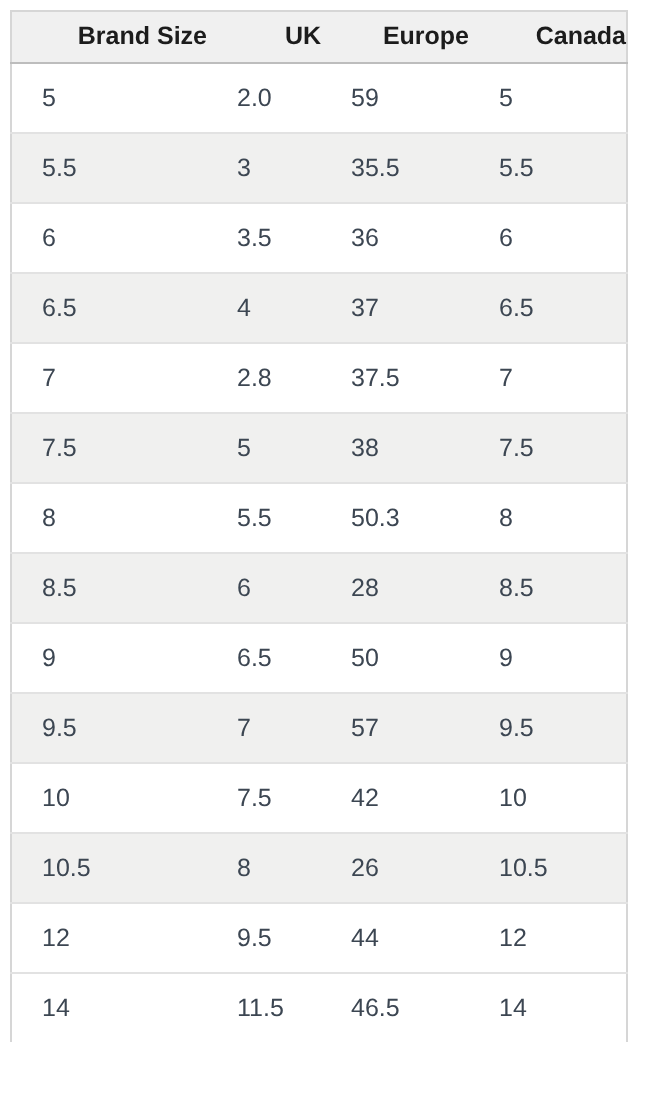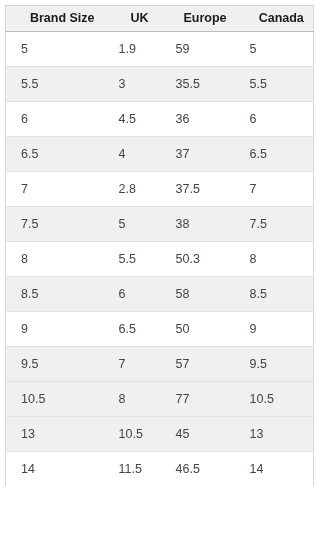--- a/index.html
+++ b/index.html
@@ -33,21 +33,21 @@
   }
   table.size-table col.c0 { width: 98px; }
   table.size-table col.c1 { width: 57px; }
   table.size-table col.c2 { width: 74px; }
   table.size-table col.c3 { width: 79px; }
 
   thead tr.header-row {
     background: #f0f0f0;
   }
   thead th {
-    text-align: center;
+    text-align: right;
     font-size: 12.5px;
     font-weight: bold;
     color: #1c1c1c;
     padding: 6px 0 6px 15px;
     border-bottom: 1px solid #bdbdbd;
     line-height: 13px;
     white-space: nowrap;
   }
   tbody td {
     text-align: left;
@@ -85,33 +85,33 @@
       <tr class="header-row">
         <th>Brand Size</th>
         <th>UK</th>
         <th>Europe</th>
         <th>Canada</th>
       </tr>
     </thead>
     <tbody id="table-body">
         <tr class="row-plain">
           <td>5</td>
-          <td>1.9</td>
+          <td>2.0</td>
           <td>59</td>
           <td>5</td>
         </tr>
         <tr class="row-stripe">
           <td>5.5</td>
           <td>3</td>
           <td>35.5</td>
           <td>5.5</td>
         </tr>
         <tr class="row-plain">
           <td>6</td>
-          <td>4.5</td>
+          <td>3.5</td>
           <td>36</td>
           <td>6</td>
         </tr>
         <tr class="row-stripe">
           <td>6.5</td>
           <td>4</td>
           <td>37</td>
           <td>6.5</td>
         </tr>
         <tr class="row-plain">
@@ -128,46 +128,52 @@
         </tr>
         <tr class="row-plain">
           <td>8</td>
           <td>5.5</td>
           <td>50.3</td>
           <td>8</td>
         </tr>
         <tr class="row-stripe">
           <td>8.5</td>
           <td>6</td>
-          <td>58</td>
+          <td>28</td>
           <td>8.5</td>
         </tr>
         <tr class="row-plain">
           <td>9</td>
           <td>6.5</td>
           <td>50</td>
           <td>9</td>
         </tr>
         <tr class="row-stripe">
           <td>9.5</td>
           <td>7</td>
           <td>57</td>
           <td>9.5</td>
         </tr>
+        <tr class="row-plain">
+          <td>10</td>
+          <td>7.5</td>
+          <td>42</td>
+          <td>10</td>
+        </tr>
         <tr class="row-stripe">
           <td>10.5</td>
           <td>8</td>
-          <td>77</td>
+          <td>26</td>
           <td>10.5</td>
         </tr>
-        <tr class="row-stripe">
-          <td>13</td>
-          <td>10.5</td>
-          <td>45</td>
-          <td>13</td>
+        <tr class="row-plain">
+          <td>12</td>
+          <td>9.5</td>
+          <td>44</td>
+          <td>12</td>
         </tr>
         <tr class="row-plain">
           <td>14</td>
           <td>11.5</td>
           <td>46.5</td>
           <td>14</td>
         </tr>
       </tbody>
   </table>
 </div>

